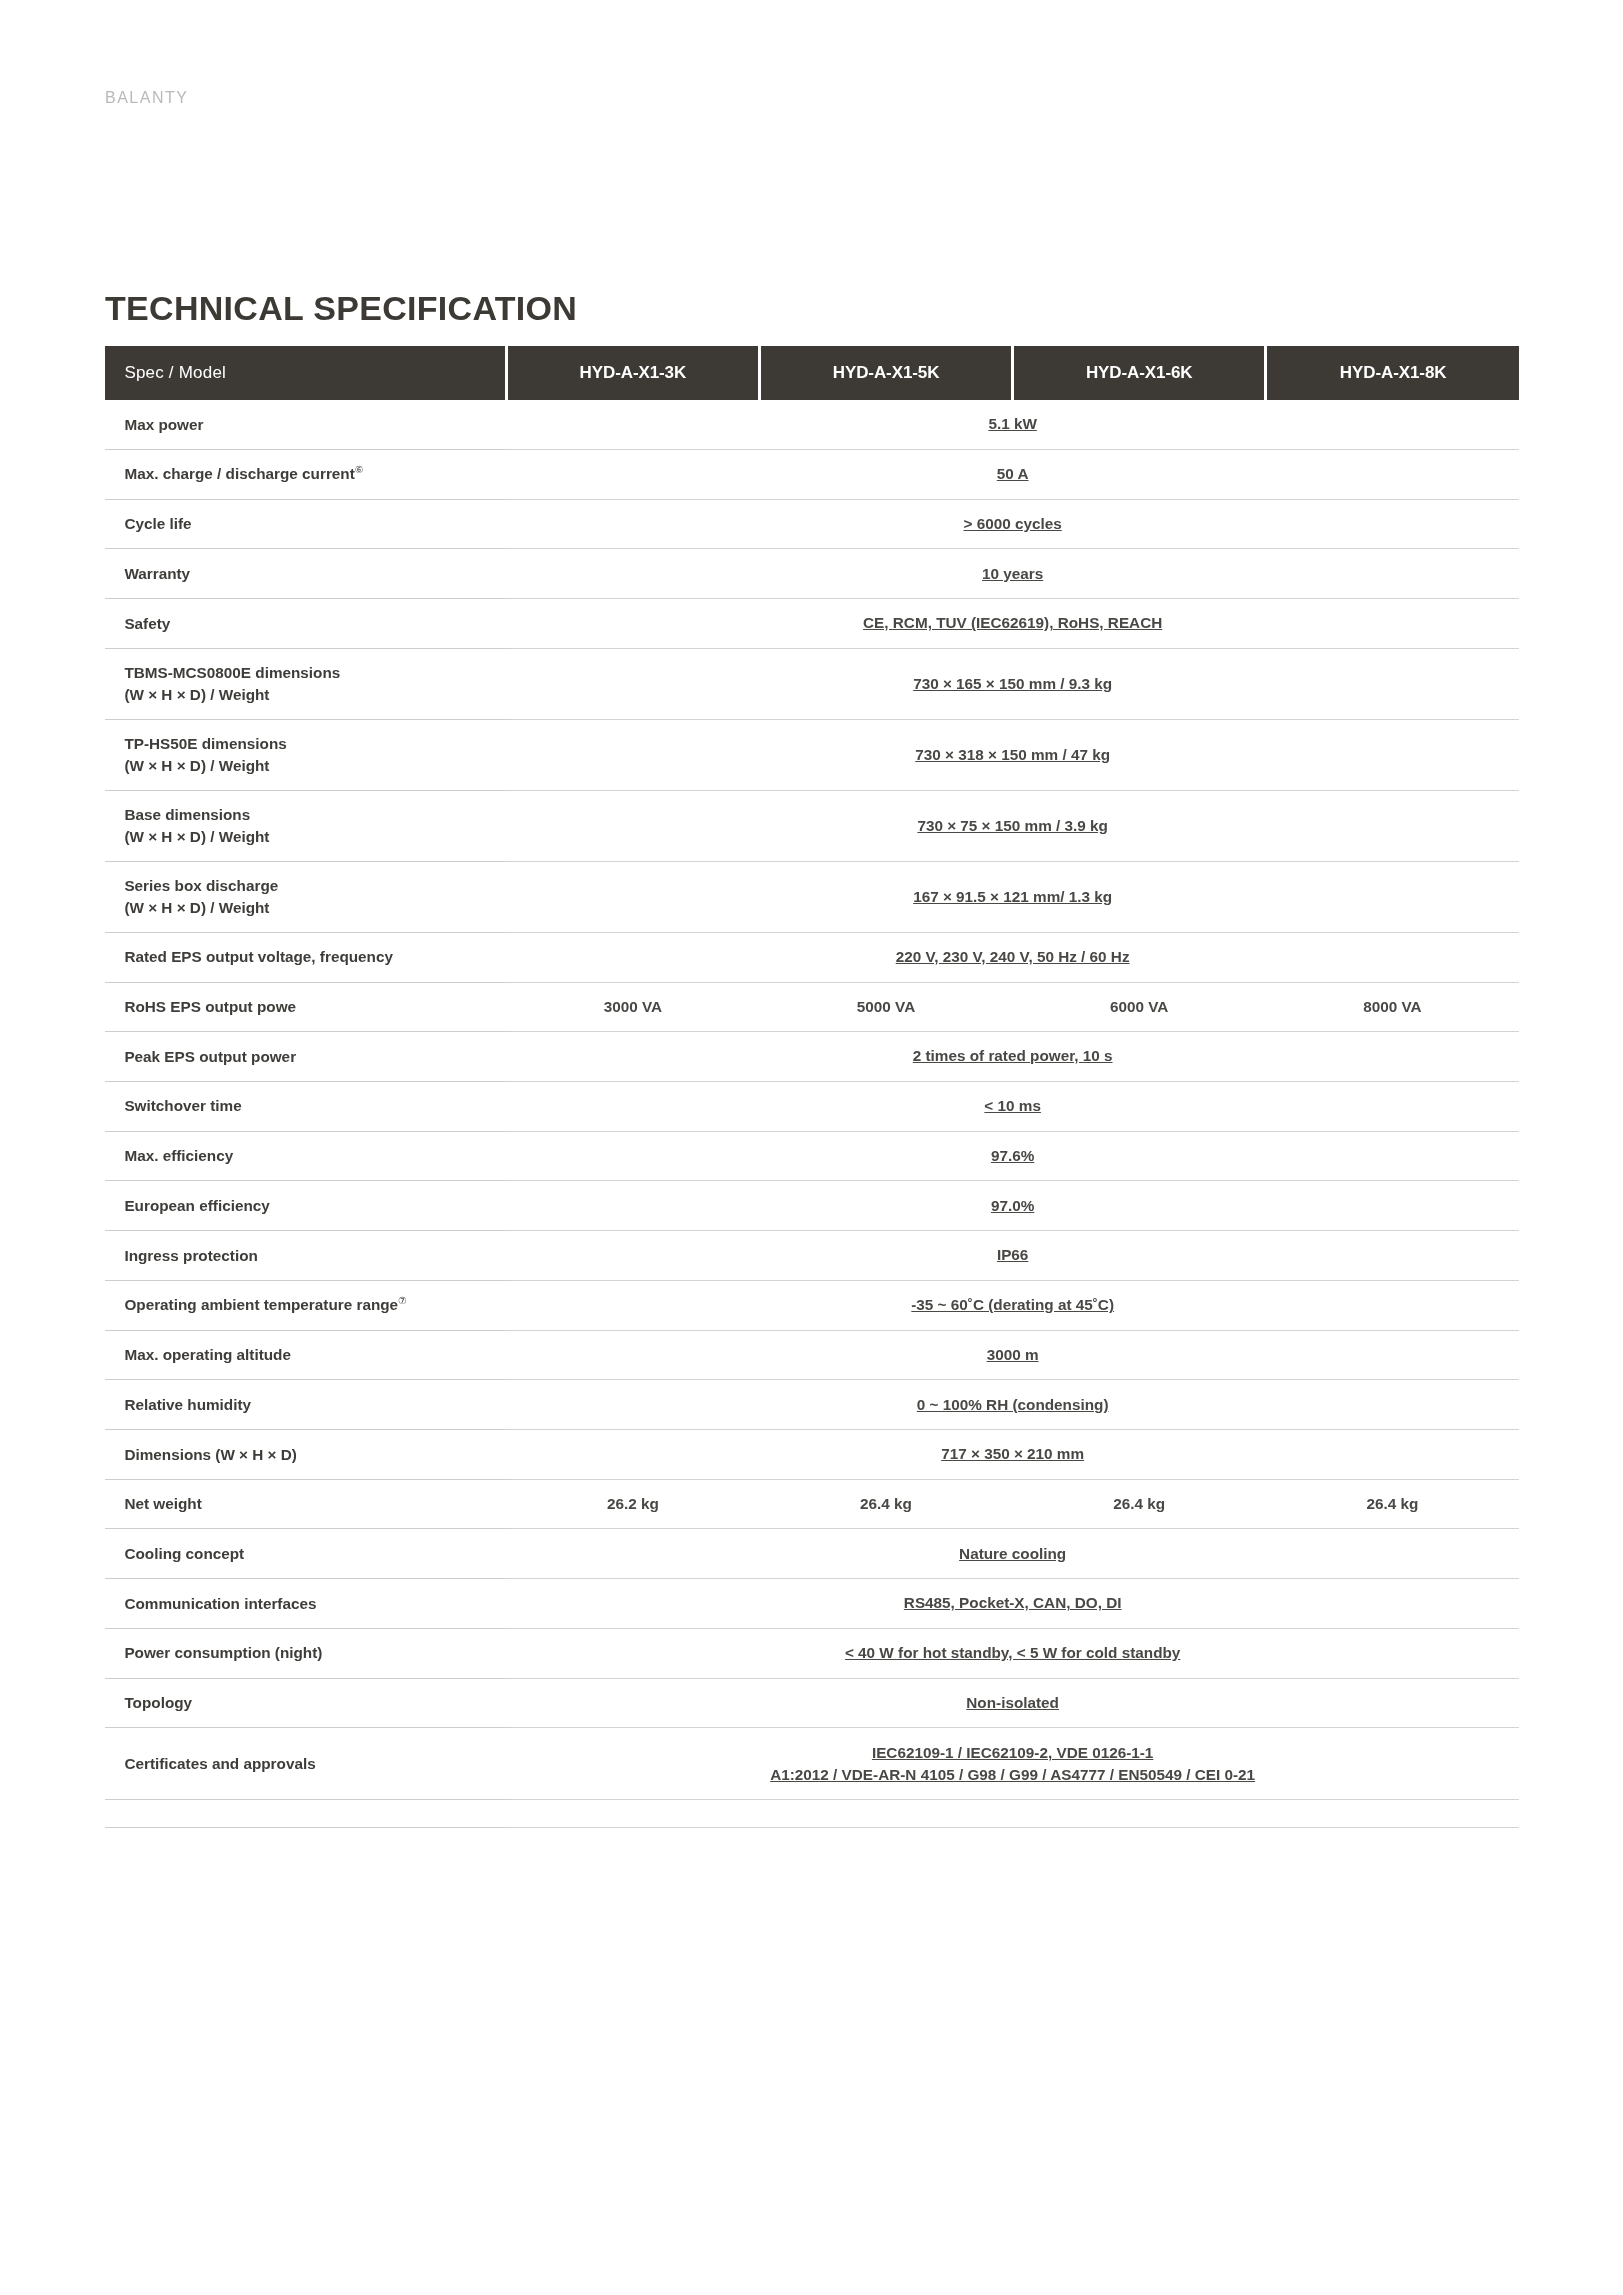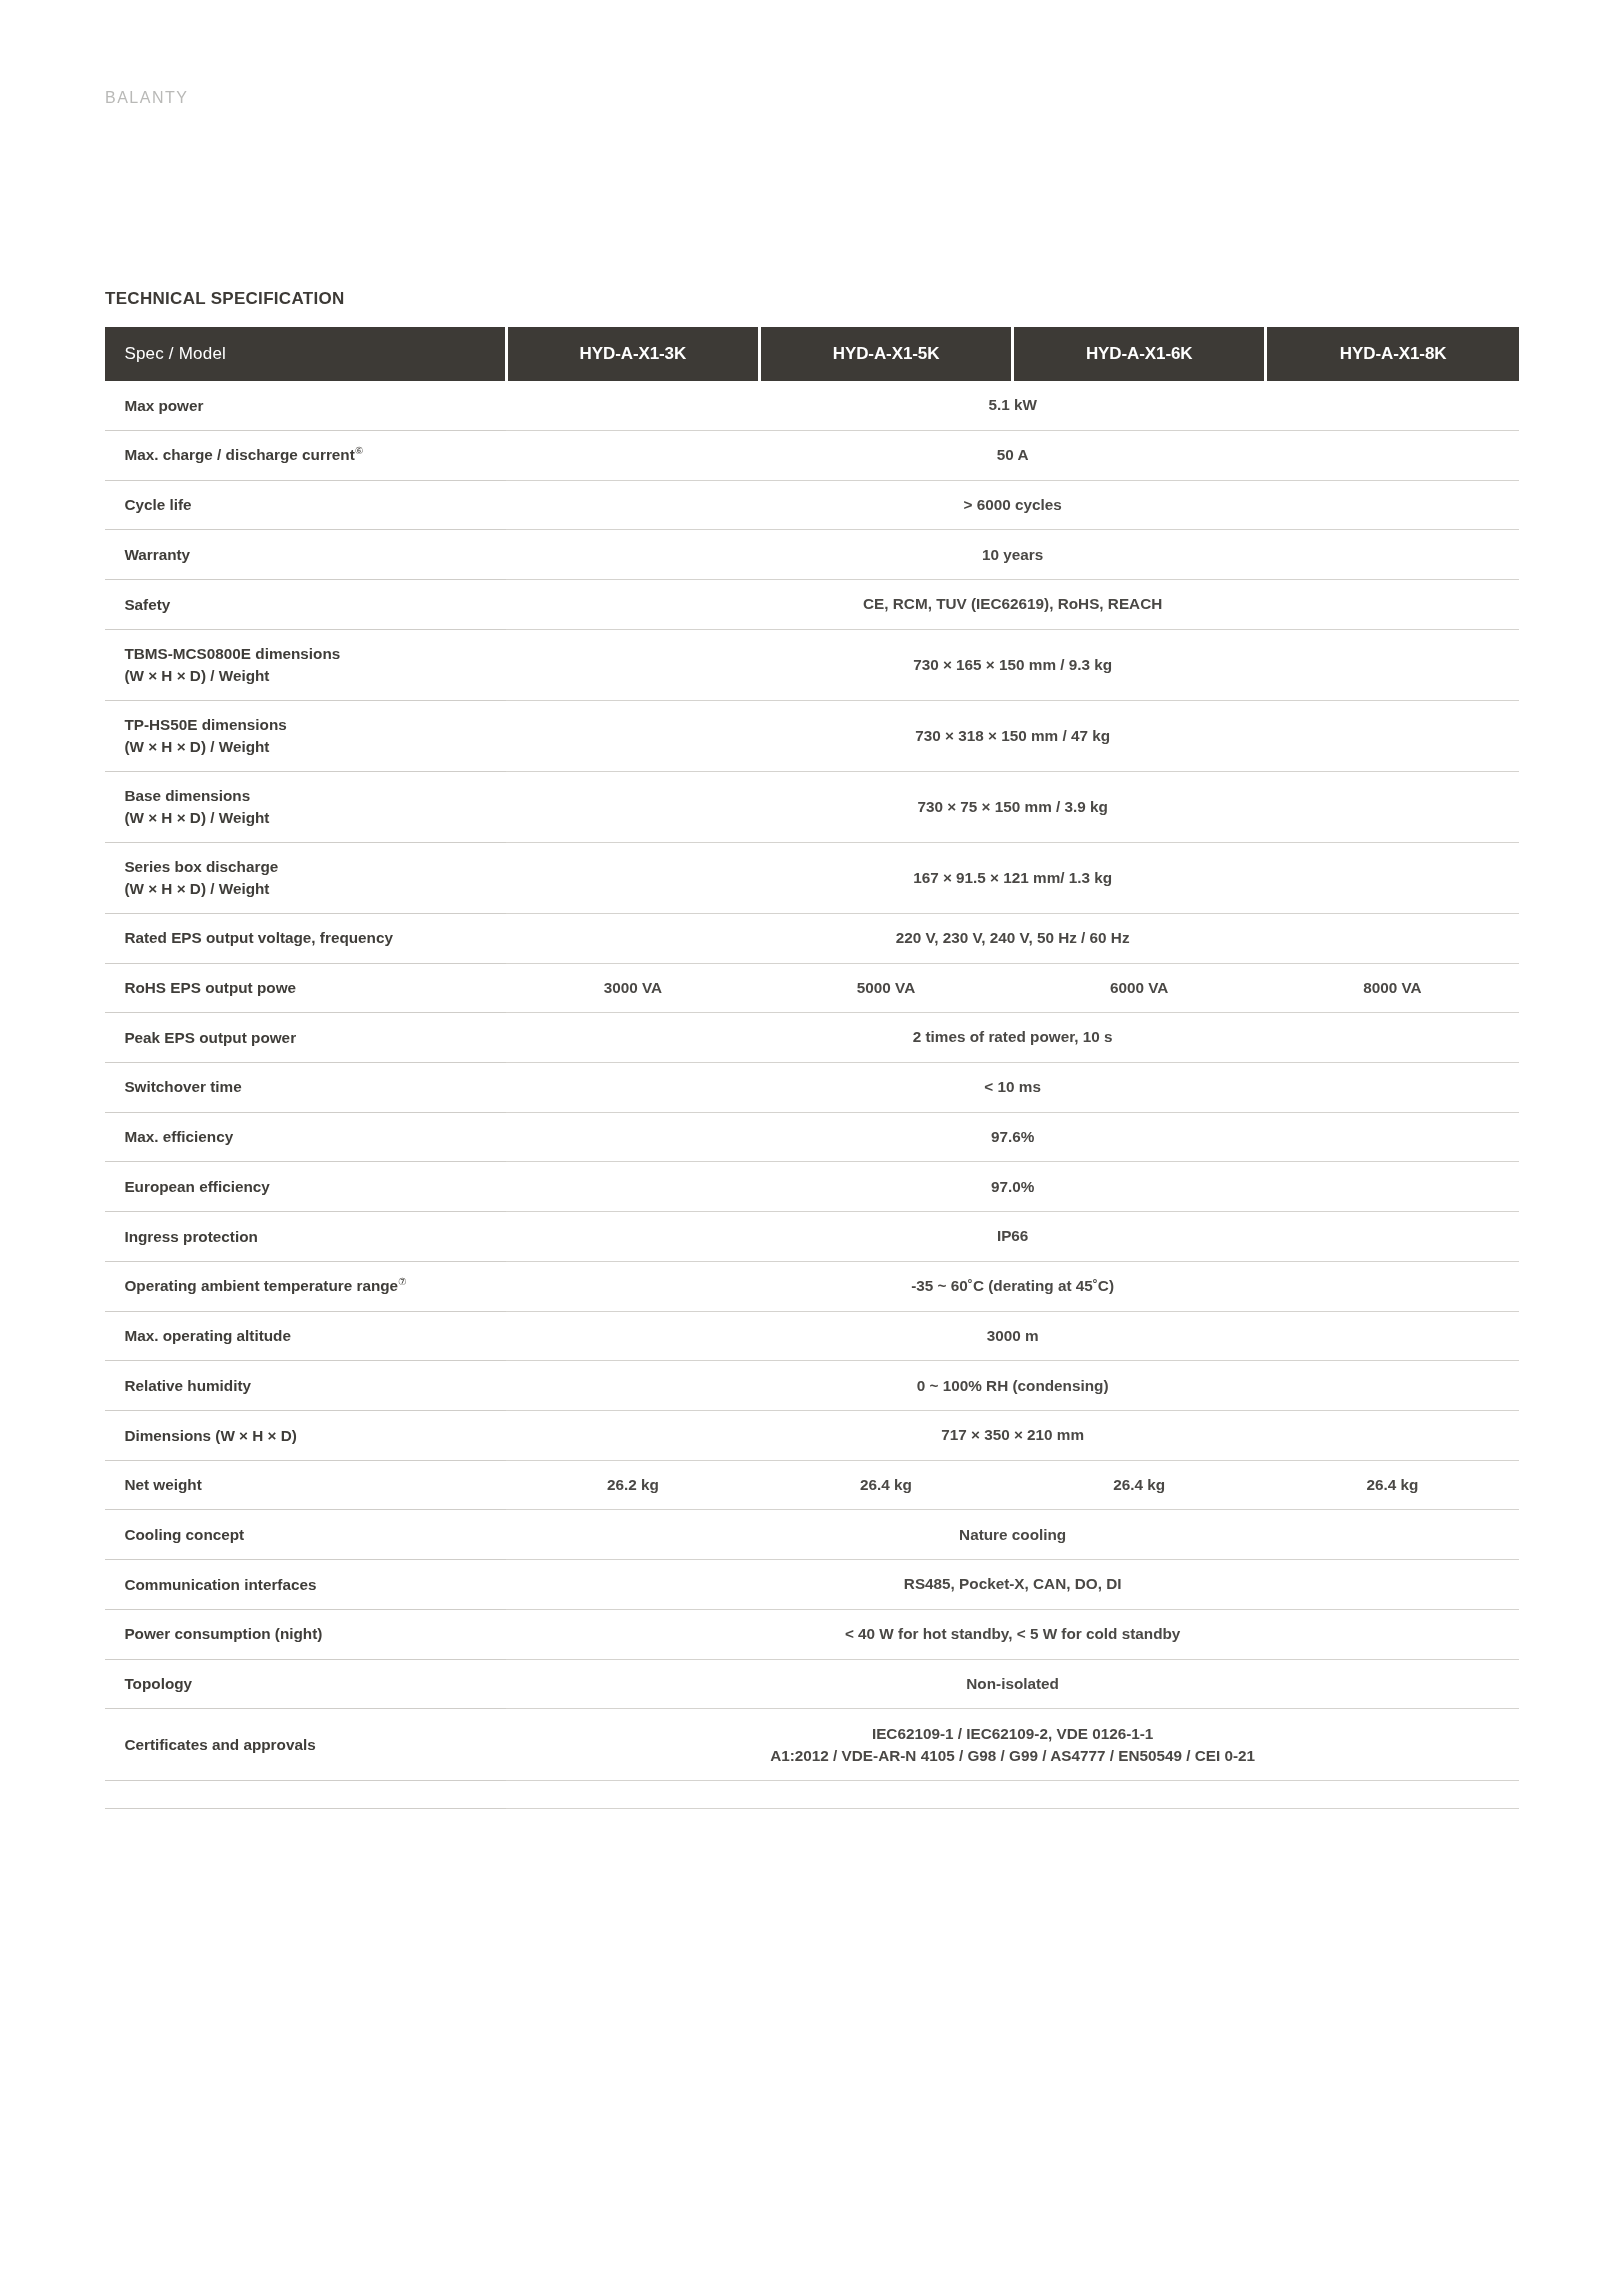--- a/index.html
+++ b/index.html
@@ -29,21 +29,21 @@
     font-weight: normal;
     color: #b9b9b7;
   }
   .content {
     position: absolute;
     left: 105px;
     top: 289px;
     width: 1414px;
   }
   .section-title {
-    font-size: 17px;
+    font-size: 34px;
     font-weight: bold;
     color: #3d3a36;
     letter-spacing: 0.3px;
     margin: 0 0 18px 0;
   }
   table.spec {
     border-collapse: collapse;
     width: 1414px;
     table-layout: fixed;
   }
@@ -97,20 +97,21 @@
     font-size: 9.7px;
     font-weight: normal;
     vertical-align: super;
     line-height: 0;
   }
   .multi {
     display: block;
   }
   .two-line {
     line-height: 1.45;
+    text-decoration: underline;
   }
 </style>
 </head>
 <body>
 
 <div class="page">
 
   <div class="brand">BALANTY</div>
 
   <div class="content">

